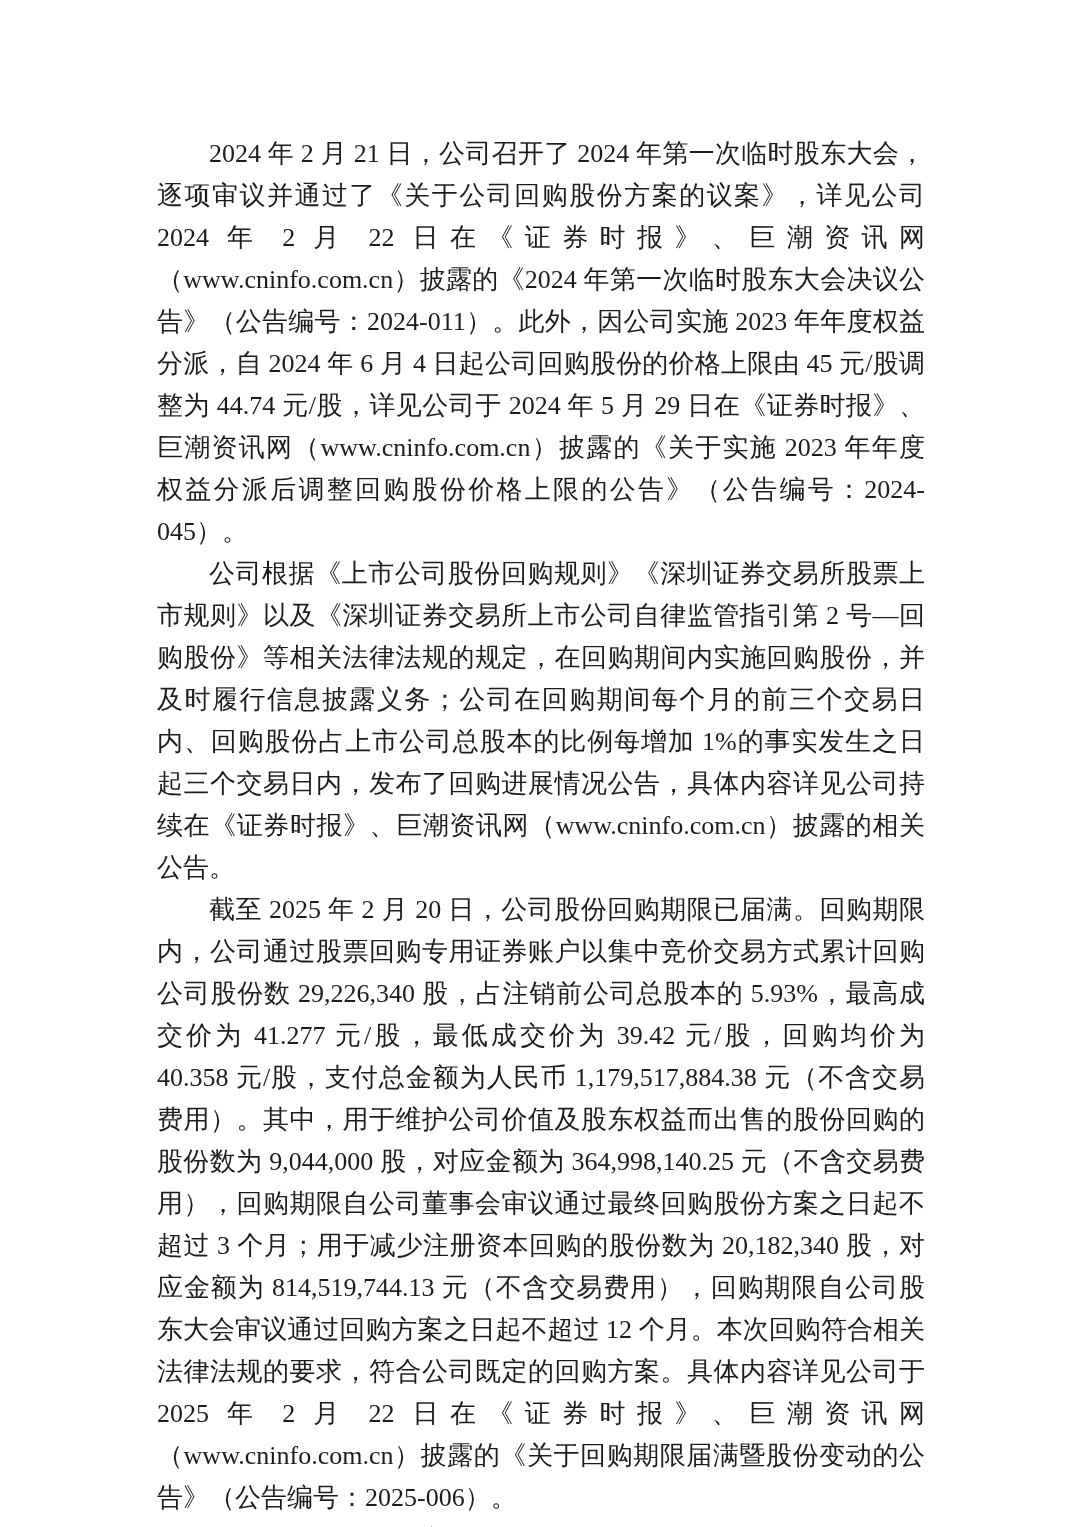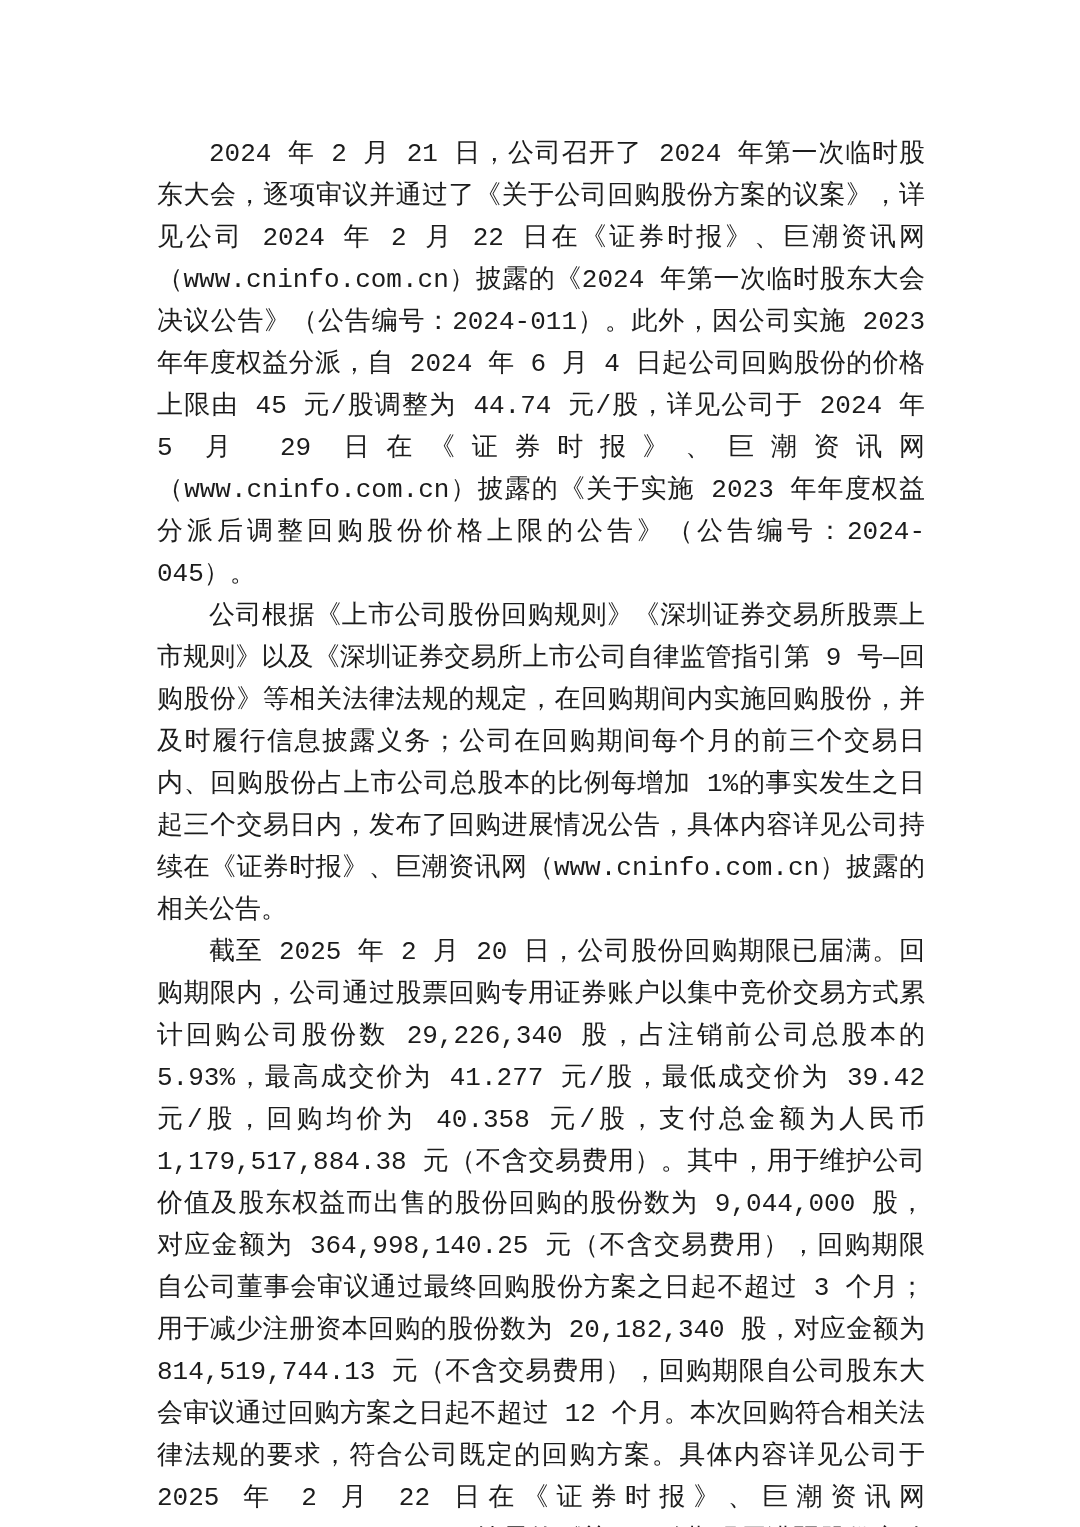--- a/index.html
+++ b/index.html
@@ -18,34 +18,33 @@
     color: #1c1c1c;
     font-family: "Liberation Serif", "DejaVu Serif", serif;
     font-size: 26px;
     line-height: 42px;
     text-align: justify;
   }
   .para {
     margin: 0;
     text-indent: 2em;
     word-break: break-word;
-    font-family: Liberation Mono, monospace;
   }
   .heading {
     margin: 0;
     text-indent: 2em;
     font-size: 26px;
     line-height: 42px;
     font-weight: 700;
     font-family: "Liberation Sans", "DejaVu Sans", sans-serif;
     text-align: left;
   }
 </style>
 </head>
 <body>
 
 <div class="page">
   <p class="para">2024 年 2 月 21 日，公司召开了 2024 年第一次临时股东大会，逐项审议并通过了《关于公司回购股份方案的议案》，详见公司 2024 年 2 月 22 日在《证券时报》、巨潮资讯网（www.cninfo.com.cn）披露的《2024 年第一次临时股东大会决议公告》（公告编号：2024-011）。此外，因公司实施 2023 年年度权益分派，自 2024 年 6 月 4 日起公司回购股份的价格上限由 45 元/股调整为 44.74 元/股，详见公司于 2024 年 5 月 29 日在《证券时报》、巨潮资讯网（www.cninfo.com.cn）披露的《关于实施 2023 年年度权益分派后调整回购股份价格上限的公告》（公告编号：2024-045）。</p>
-  <p class="para">公司根据《上市公司股份回购规则》《深圳证券交易所股票上市规则》以及《深圳证券交易所上市公司自律监管指引第 9 号—回购股份》等相关法律法规的规定，在回购期间内实施回购股份，并及时履行信息披露义务；公司在回购期间每个月的前三个交易日内、回购股份占上市公司总股本的比例每增加 1%的事实发生之日起三个交易日内，发布了回购进展情况公告，具体内容详见公司持续在《证券时报》、巨潮资讯网（www.cninfo.com.cn）披露的相关公告。</p>
+  <p class="para">公司根据《上市公司股份回购规则》《深圳证券交易所股票上市规则》以及《深圳证券交易所上市公司自律监管指引第 2 号—回购股份》等相关法律法规的规定，在回购期间内实施回购股份，并及时履行信息披露义务；公司在回购期间每个月的前三个交易日内、回购股份占上市公司总股本的比例每增加 1%的事实发生之日起三个交易日内，发布了回购进展情况公告，具体内容详见公司持续在《证券时报》、巨潮资讯网（www.cninfo.com.cn）披露的相关公告。</p>
   <p class="para">截至 2025 年 2 月 20 日，公司股份回购期限已届满。回购期限内，公司通过股票回购专用证券账户以集中竞价交易方式累计回购公司股份数 29,226,340 股，占注销前公司总股本的 5.93%，最高成交价为 41.277 元/股，最低成交价为 39.42 元/股，回购均价为 40.358 元/股，支付总金额为人民币 1,179,517,884.38 元（不含交易费用）。其中，用于维护公司价值及股东权益而出售的股份回购的股份数为 9,044,000 股，对应金额为 364,998,140.25 元（不含交易费用），回购期限自公司董事会审议通过最终回购股份方案之日起不超过 3 个月；用于减少注册资本回购的股份数为 20,182,340 股，对应金额为 814,519,744.13 元（不含交易费用），回购期限自公司股东大会审议通过回购方案之日起不超过 12 个月。本次回购符合相关法律法规的要求，符合公司既定的回购方案。具体内容详见公司于 2025 年 2 月 22 日在《证券时报》、巨潮资讯网（www.cninfo.com.cn）披露的《关于回购期限届满暨股份变动的公告》（公告编号：2025-006）。</p>
   <h2 class="heading">二、本次回购股份注销情况</h2>
 
 </div>
 
 </body></html>

